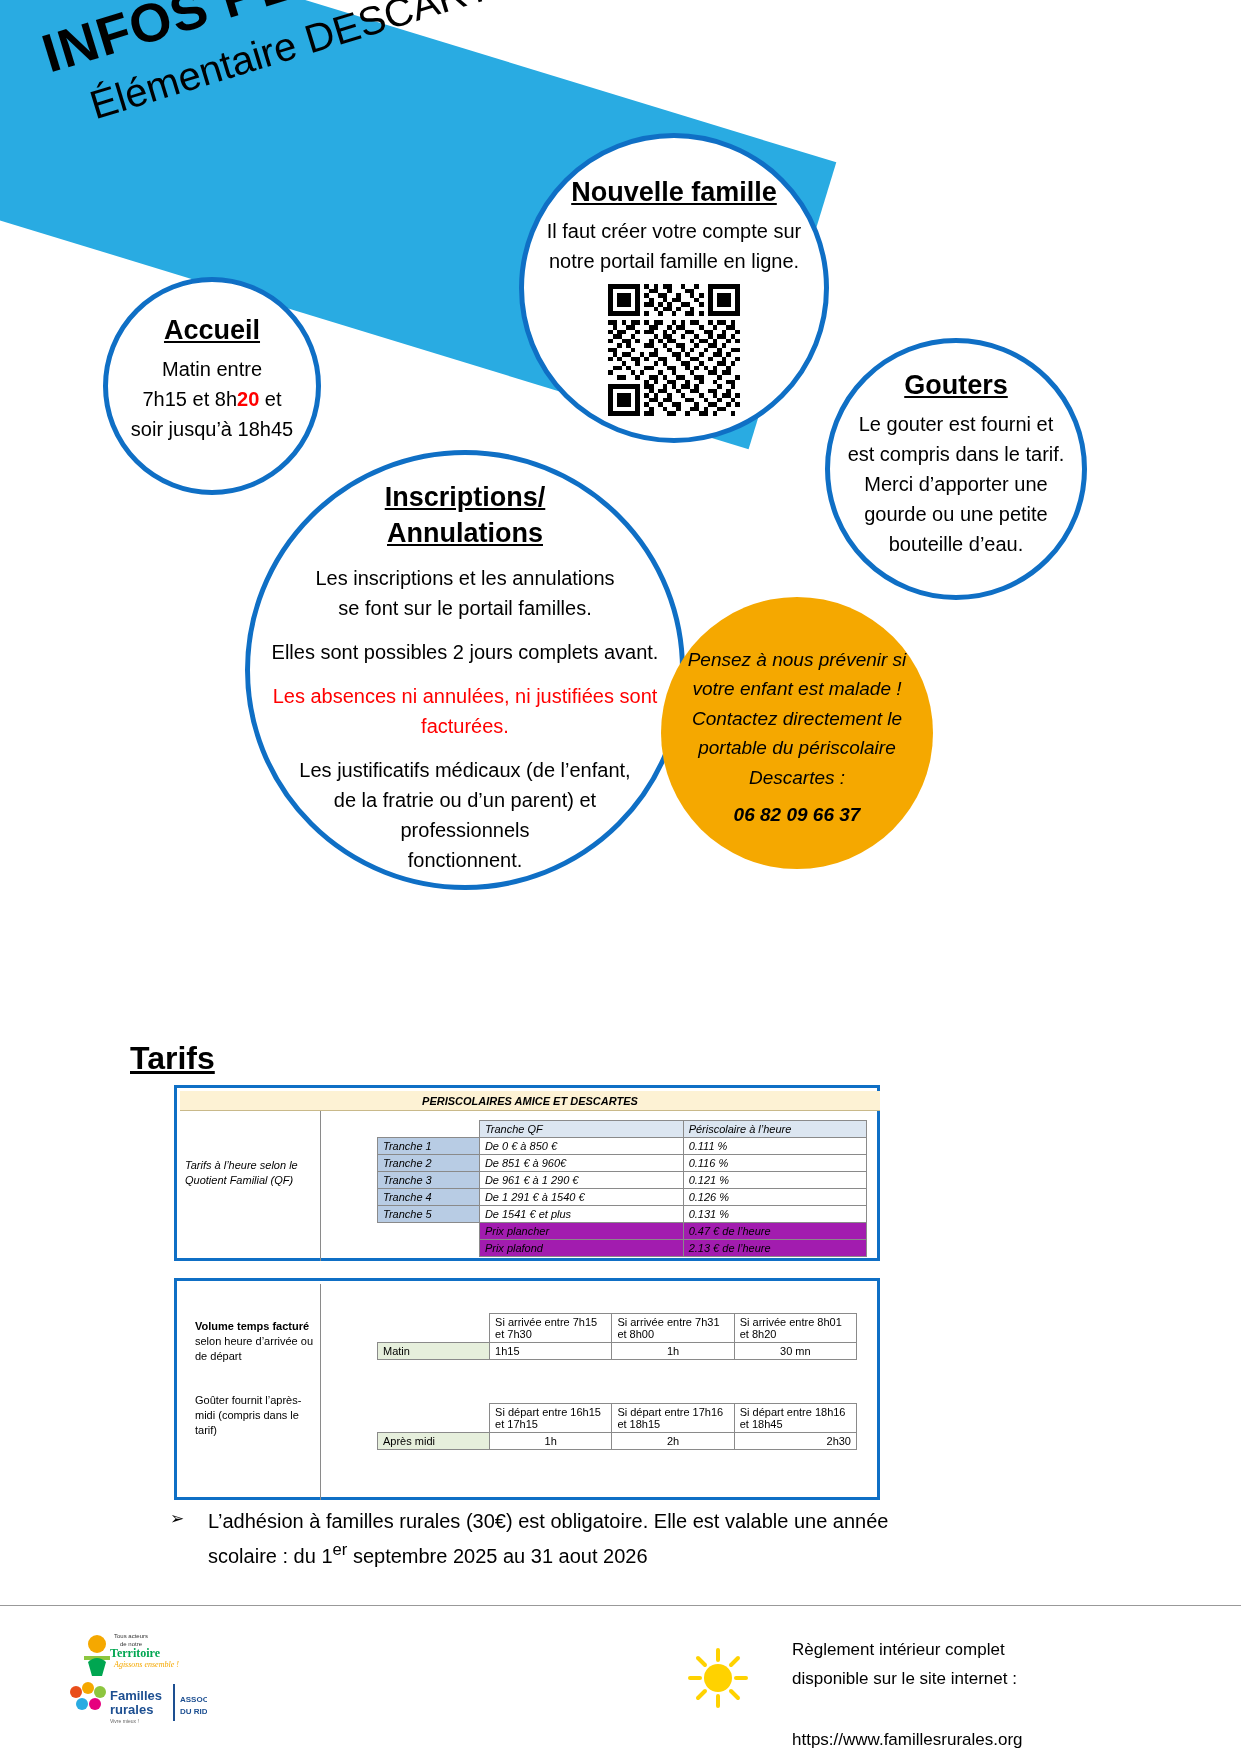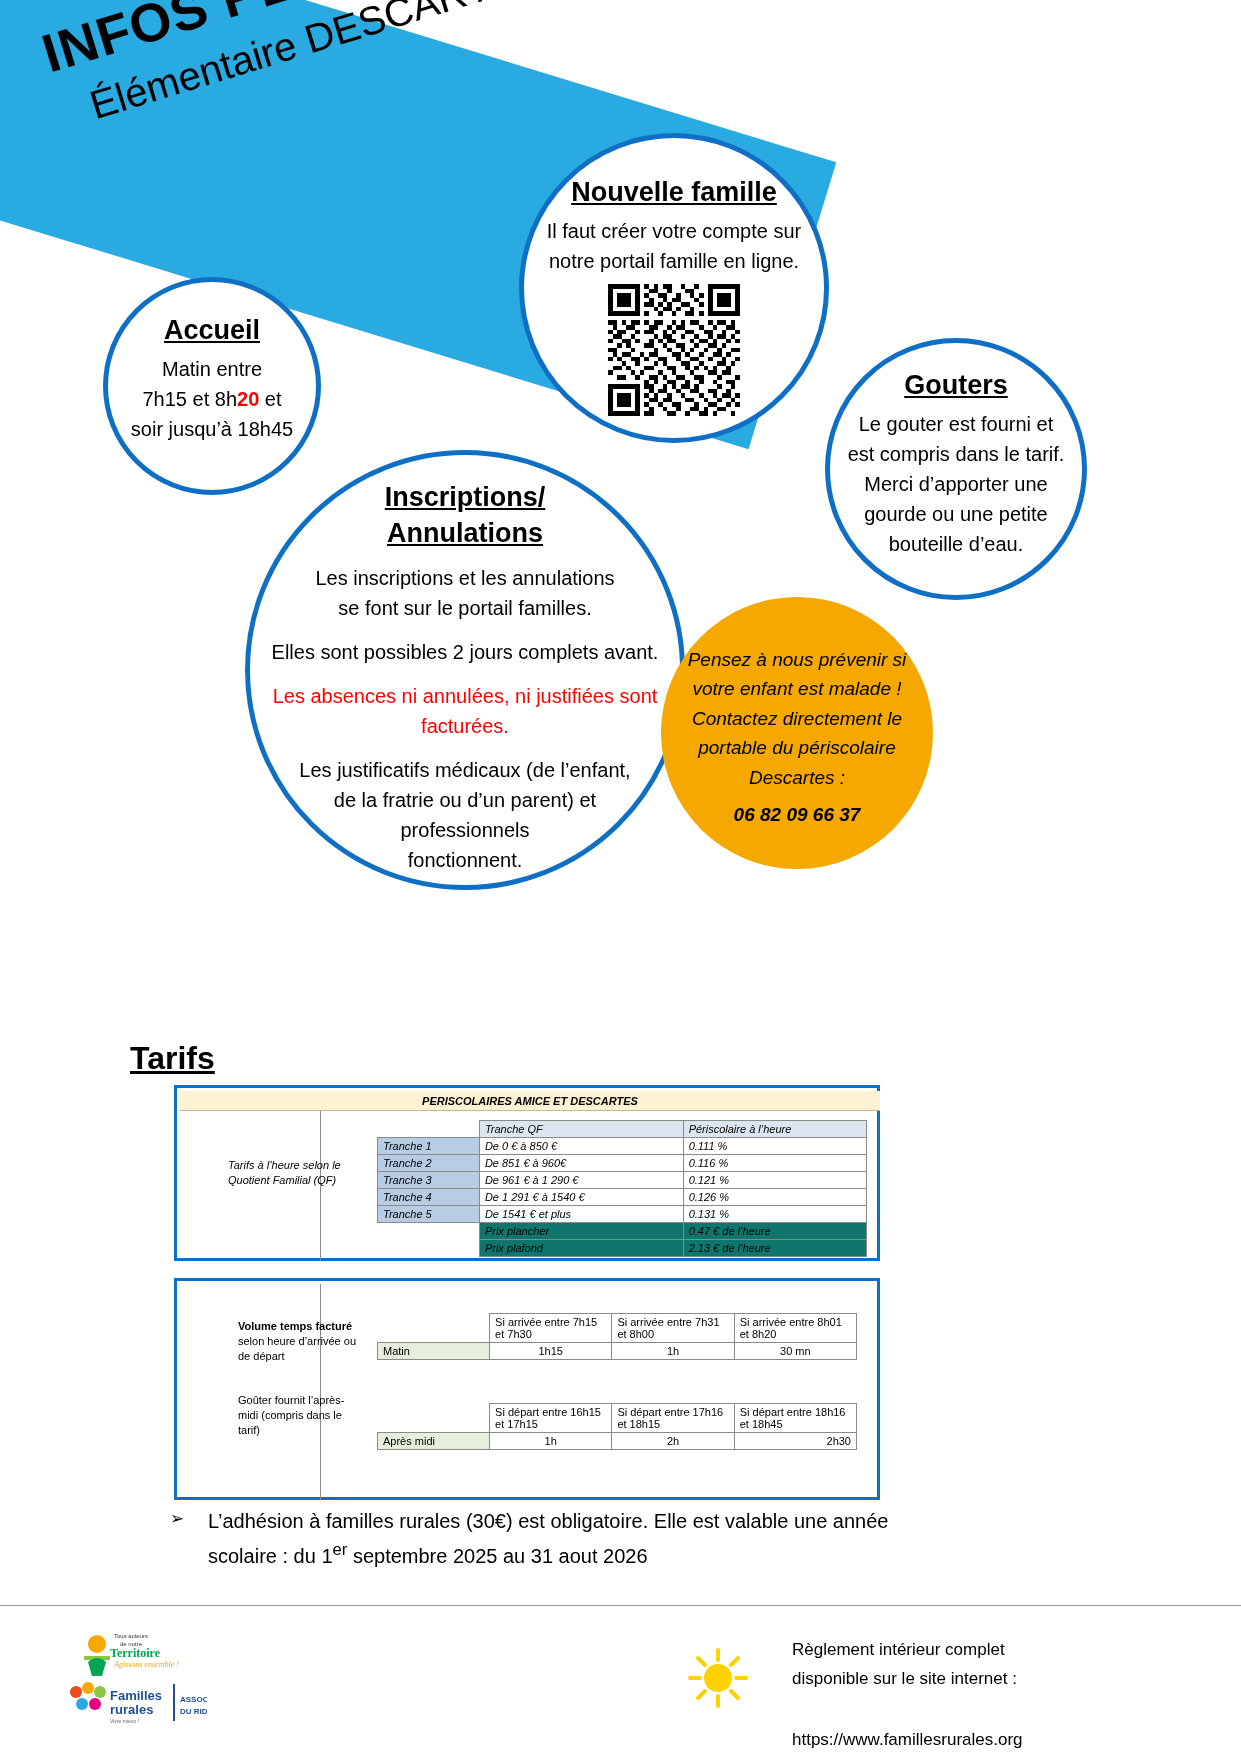--- a/index.html
+++ b/index.html
@@ -154,26 +154,25 @@
   }
   #vline1 { position:absolute; left:143px; top:23px; width:1px; height:150px; background:#8a8a8a; }
   #vline2 { position:absolute; left:143px; top:3px; width:1px; height:216px; background:#8a8a8a; }
 
   .side-label {
     position: absolute;
     font-size: 11px;
     color: #000;
     line-height: 1.35;
     width: 130px;
-    margin-left: 43px;
   }
 
   .tranche-cell { background: #B8CCE4; font-weight: normal; }
   .qf-head { background: #DCE6F1; font-weight: bold; }
-  .prix-row td { background: #0f766e; }
+  .prix-row td { background: #a21caf; }
   .mat-cell { background: #E6EFDC; }
 
   
   #bullet {
     position: absolute;
     left: 170px; top: 1505px; width: 880px;
     font-size: 20px; color: #000; line-height: 1.6;
     z-index: 5;
   }
   #bullet .arrow { position: absolute; left: 0; top: 0; font-size: 17px; }
@@ -562,21 +561,21 @@
   <table class="tbl" style="position:absolute; left:200px; top:32px; width:480px;">
     <tbody>
         <tr>
       <td style="width:110px; border:none;"></td>
       <td style="width:120px; vertical-align:top;">Si arrivée entre 7h15 et 7h30</td>
       <td style="width:120px; vertical-align:top;margin-top:41px;">Si arrivée entre 7h31 et 8h00</td>
       <td style="width:120px; vertical-align:top;">Si arrivée entre 8h01 et 8h20</td>
     </tr>
     <tr>
       <td class="mat-cell">Matin</td>
-      <td style="text-align:center">1h15</td>
+      <td style="">1h15</td>
       <td style="text-align:center">1h</td>
       <td style="text-align:center">30 mn</td>
     </tr>
   </tbody>
     </table>
 
   <table class="tbl" style="position:absolute; left:200px; top:122px; width:480px;">
     <tbody>
         <tr>
       <td style="width:110px; border:none;"></td>

